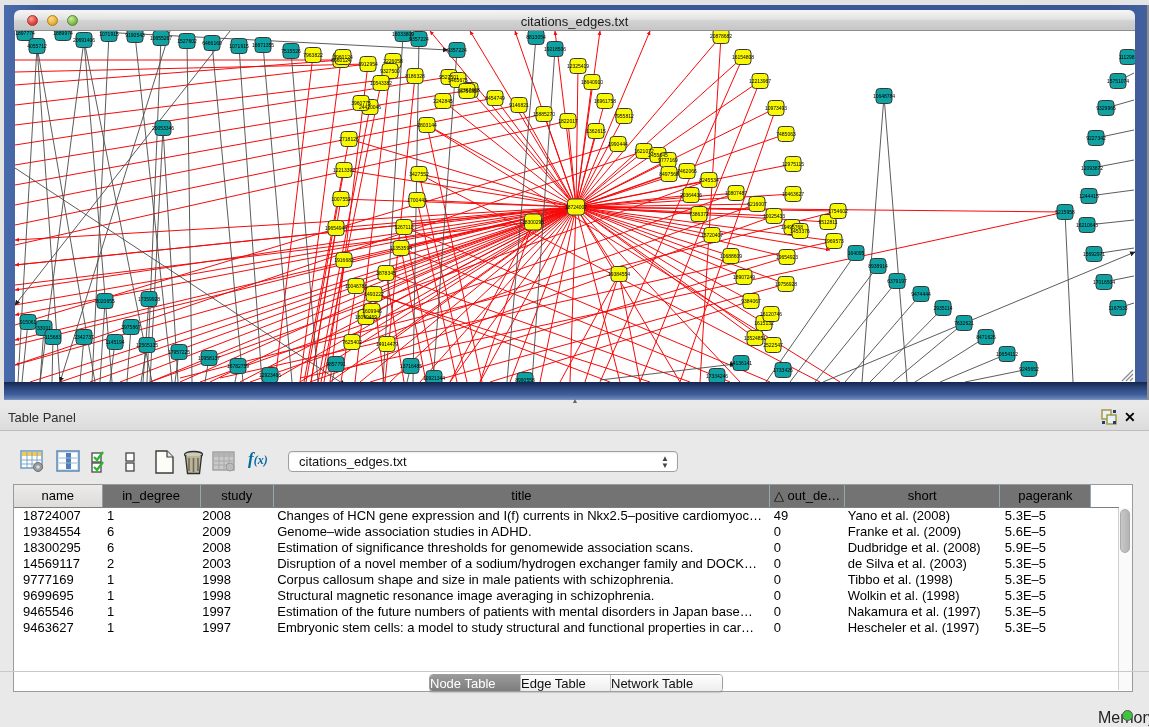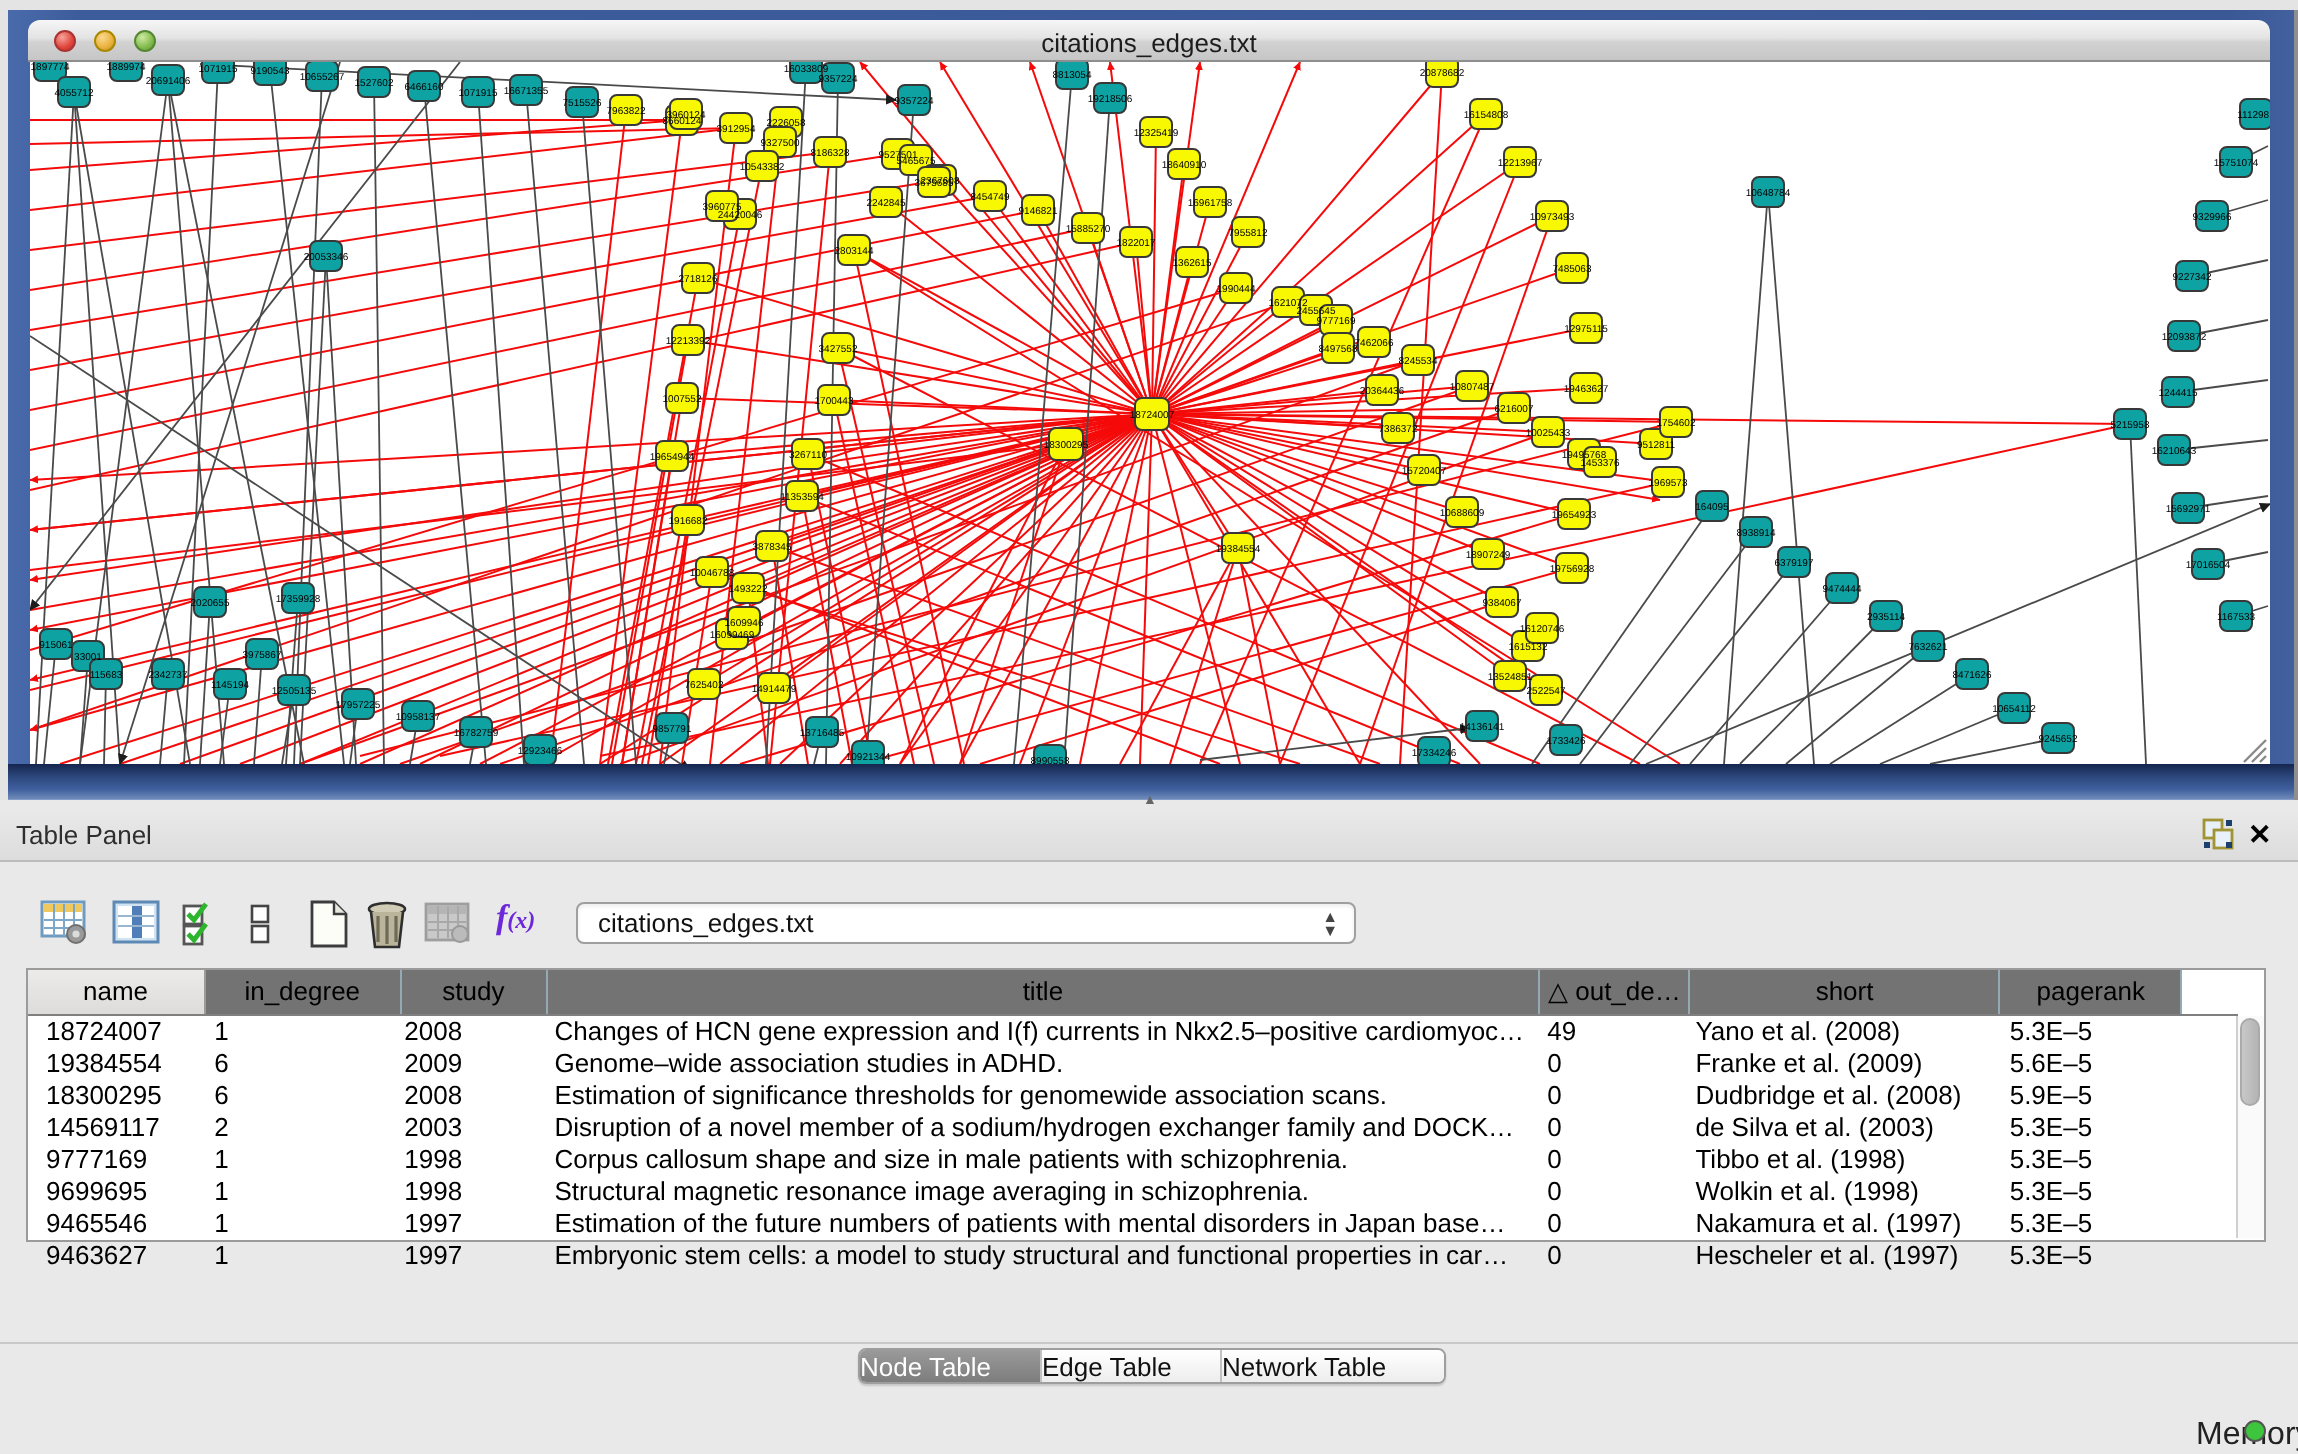--- a/index.html
+++ b/index.html
@@ -25,21 +25,21 @@
 #ptitle{position:absolute;left:0;top:5px;width:1149px;height:26px;background:linear-gradient(180deg,#e9e9e9,#dcdcdc);border-bottom:1px solid #bdbdbd}
 #ptitle .lbl{position:absolute;left:8px;top:5px;font-size:13px;color:#2e2e2e}
 #ptitle .x{position:absolute;left:1124px;top:4px;font-size:14px;font-weight:bold;color:#000}
 
 #toolbar{position:absolute;left:0;top:31px;width:1149px;height:48px}
 .ticon{position:absolute;top:19px}
 #combo{position:absolute;left:288px;top:20px;width:390px;height:21px;background:#fff;border:1px solid #9f9f9f;border-radius:4px;box-shadow:inset 0 1px 2px rgba(0,0,0,.08)}
 #combo .ct{position:absolute;left:10px;top:2px;font-size:13px;color:#111}
 #combo .ar{position:absolute;right:8px;top:3px;font-size:8px;color:#444;line-height:7px}
 
-#scrollpane{position:absolute;left:13px;top:84px;width:1120px;height:137px;background:#fff;border:1px solid #9b9b9b}
+#scrollpane{position:absolute;left:13px;top:84px;width:1120px;height:208px;background:#fff;border:1px solid #9b9b9b}
 table{border-collapse:collapse;table-layout:fixed;width:1105px;font-size:13px;color:#000}
 th{height:22px;font-weight:normal;text-align:center;background:#737373;border-right:1px solid #93a9b4;border-bottom:1px solid #7f7f7f;overflow:hidden;white-space:nowrap}
 th.h0{background:linear-gradient(180deg,#ecebe9,#dedcda);border-right:1px solid #9b9b9b}
 td{height:16px;padding:0 0 0 9px;overflow:hidden;white-space:nowrap;border:none}
 .c0{width:88px}.c1{width:98px}.c2{width:73px}.c3{width:496px}.c4{width:75px}.c5{width:155px}.c6{width:91px}.cf{width:28px}
 td.c1{padding-left:5px}td.c2{padding-left:2px}td.c3{padding-left:4px}td.c4{padding-left:4px}td.c5{padding-left:3px}td.c6{padding-left:5px}
 #vscroll{position:absolute;right:0px;top:23px;bottom:1px;width:14px;background:#fafafa;border-left:1px solid #d0d0d0}
 #vscroll .thumb{position:absolute;left:1px;top:1px;width:10px;height:44px;border-radius:6px;background:linear-gradient(90deg,#c8c8c8,#b4b4b4);border:1px solid #aaa}
 #underline{position:absolute;left:0;top:271px;width:1149px;height:1px;background:#c9c9c9}
 
@@ -622,21 +622,21 @@
     <ellipse cx="11.5" cy="4.5" rx="9" ry="3" fill="#cfcbb4" stroke="#2e2e2e" stroke-width="1.3"></ellipse>
     <path d="M3.5 6l2 17.5h12L19.5 6" fill="#b9b49a" stroke="#2e2e2e" stroke-width="1.3"></path>
     <path d="M7 8v13M11.5 8v14M16 8v13" stroke="#6e6a55" stroke-width="1.6"></path>
   </svg>
   <svg class="ticon" style="left:212px" width="24" height="23" viewBox="0 0 24 23">
     <rect x="1" y="2" width="21" height="18" fill="#c9c9c9" stroke="#9e9e9e" stroke-width="1.4"></rect>
     <rect x="2" y="3" width="19" height="4" fill="#b5b5b5"></rect>
     <path d="M2 11h19M2 15h19M7 3v16M12 3v16M17 3v16" stroke="#a8a8a8"></path>
     <circle cx="18" cy="17" r="4" fill="#bbb" stroke="#999"></circle>
   </svg>
-  <div class="ticon" style="left:248px;top:18px;font-family:'Liberation Serif',serif;font-style:italic;font-weight:bold;font-size:17px;color:#6d28d9">f<span style="font-size:12px">(x)</span></div>
+  <div class="ticon" style="left:248px;top:18px;font-family:'Liberation Serif',serif;font-style:italic;font-weight:bold;font-size:17px;color:#0369a1">f<span style="font-size:12px">(x)</span></div>
   <div id="combo">
         <span class="ct">citations_edges.txt</span>
         <span class="ar">▲<br>▼</span>
       </div>
  </div>
  <div id="scrollpane">
   <table>
    <tbody>
           <tr>
             <th class="h0 c0">name</th>

